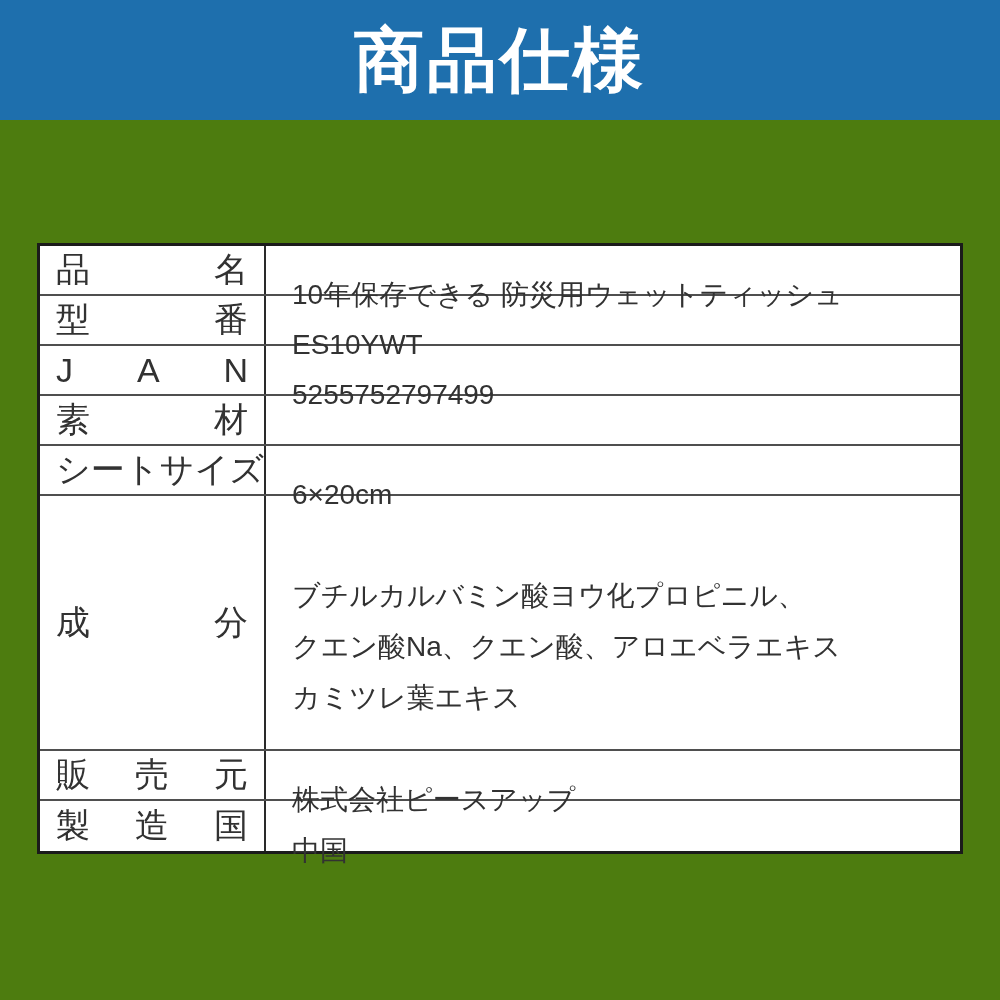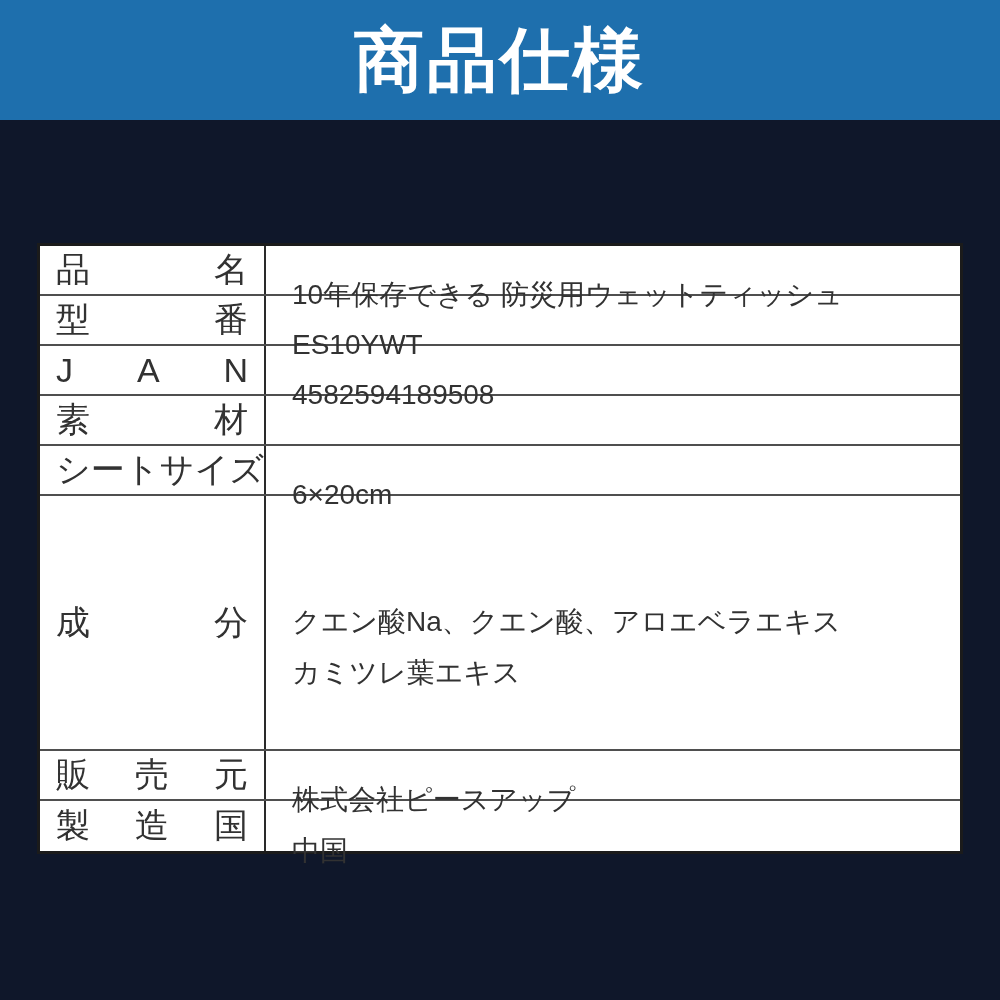--- a/index.html
+++ b/index.html
@@ -8,21 +8,21 @@
     width: 1000px;
     height: 1000px;
     background: #ffffff;
     font-family: "Liberation Sans", "DejaVu Sans", sans-serif;
     overflow: hidden;
   }
   .canvas {
     position: relative;
     width: 1000px;
     height: 1000px;
-    background: #0f172a;
+    background: #4d7c0f;
   }
 
   
   .banner {
     position: absolute;
     top: 0;
     left: 0;
     width: 1000px;
     height: 120px;
     background: #1e6fad;
@@ -124,21 +124,21 @@
       </div>
     </div>
 
     <div class="spec-row simple">
       <div class="label-cell">
           <span>J</span>
           <span>A</span>
           <span>N</span>
         </div>
       <div class="value-cell">
-        <div class="value-line">4582594189508</div>
+        <div class="value-line">5255752797499</div>
       </div>
     </div>
 
     <div class="spec-row simple">
       <div class="label-cell">
           <span>素</span>
           <span>材</span>
         </div>
     </div>
 
@@ -155,20 +155,21 @@
         <div class="value-line">6×20cm</div>
       </div>
     </div>
 
     <div class="spec-row tall">
       <div class="label-cell">
           <span>成</span>
           <span>分</span>
         </div>
       <div class="value-cell">
+        <div class="value-line">ブチルカルバミン酸ヨウ化プロピニル、</div>
         <div class="value-line">クエン酸Na、クエン酸、アロエベラエキス</div>
         <div class="value-line">カミツレ葉エキス</div>
       </div>
     </div>
 
     <div class="spec-row simple">
       <div class="label-cell">
           <span>販</span>
           <span>売</span>
           <span>元</span>

